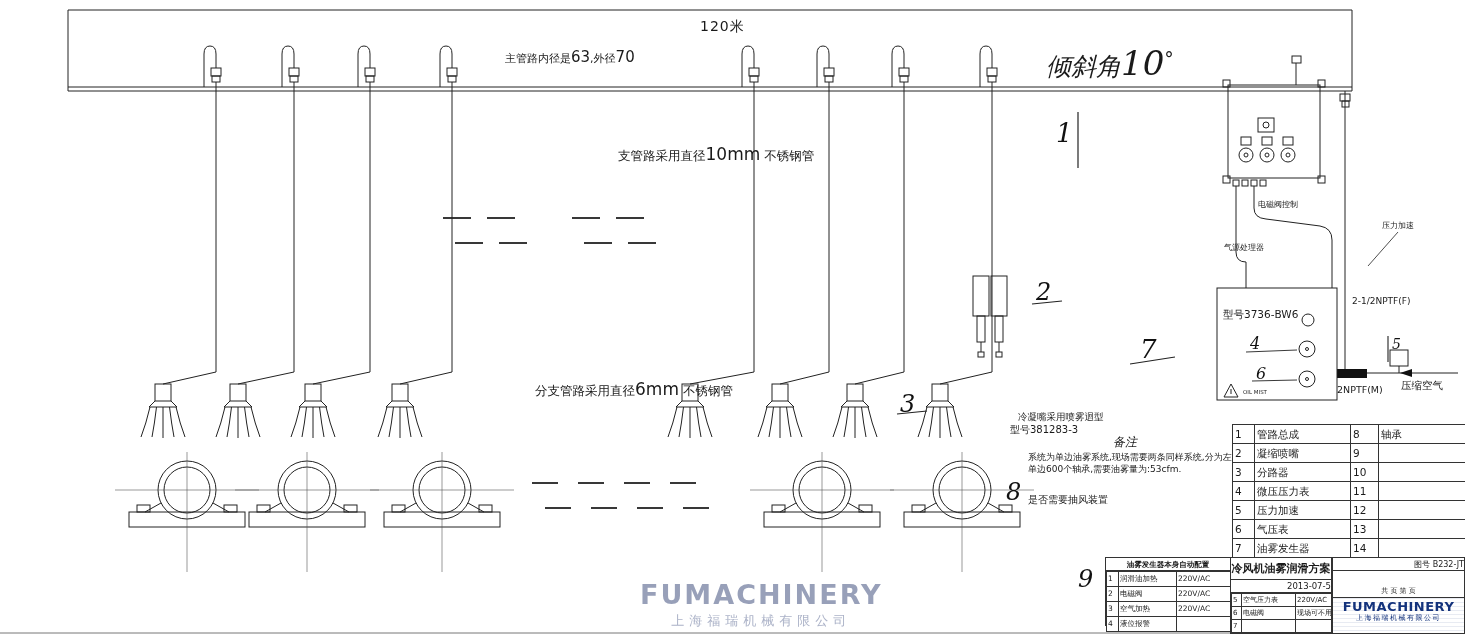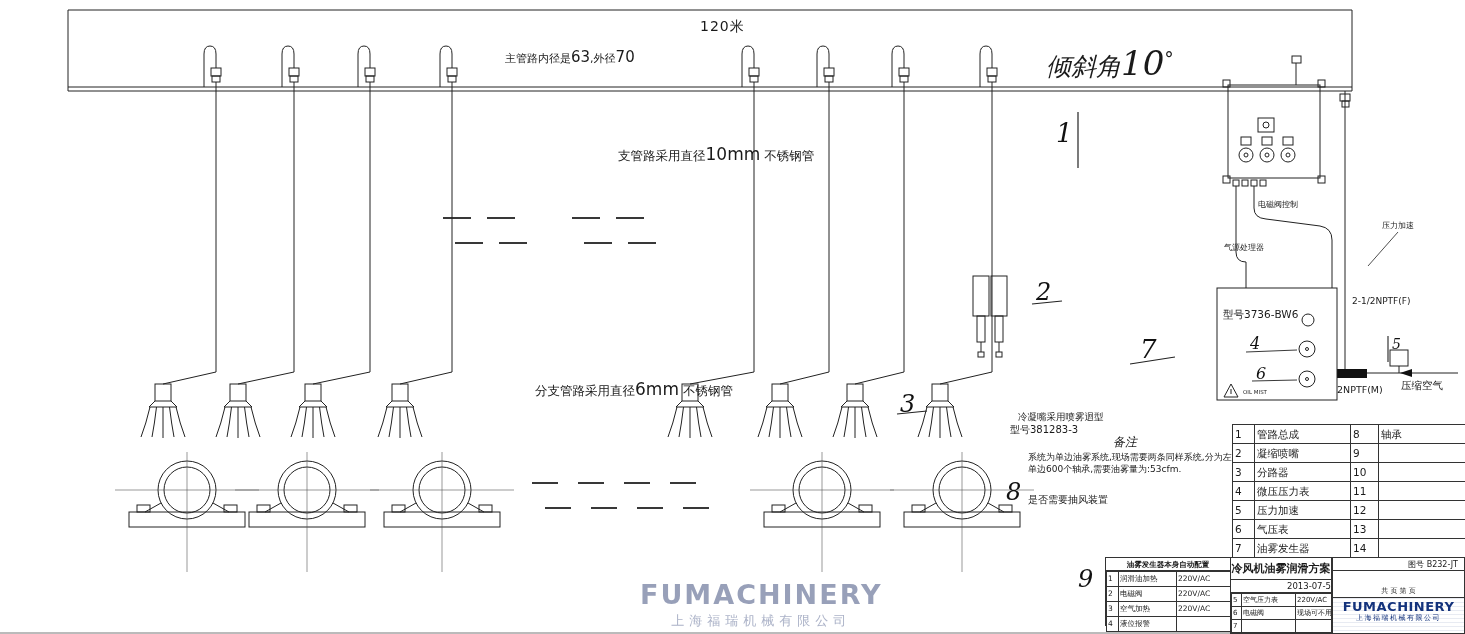--- a/index.html
+++ b/index.html
@@ -484,21 +484,21 @@
         <tr>
           <td>7</td>
           <td></td>
           <td></td>
         </tr>
       </tbody>
   </table>
 </div>
 
 <div class="tb-section" style="left:1332px;top:557px;width:133px;height:77px">
-  <div class="tb-inner" style="height:13px;line-height:13px;border-bottom:1px solid #333;font-size:8px;text-align:right;padding-right:6px">图号 B232-JT</div>
+  <div class="tb-inner" style="height:13px;line-height:13px;border-bottom:1px solid #333;font-size:8px;text-align:right;">图号 B232-JT</div>
   <div class="tb-inner" style="height:27px;border-bottom:1px solid #333;font-size:7px;text-align:center;padding-top:15px;box-sizing:border-box">共 页 第 页</div>
   <div class="logo-box">
     <div class="logo-name">FUMACHINERY</div>
     <div class="logo-co">上海福瑞机械有限公司</div>
   </div>
 </div>
 
 <div class="wm" style="left:640px;top:579px">
   <div class="wm-logo">FUMACHINERY</div>
   <div class="wm-co">上海福瑞机械有限公司</div>

